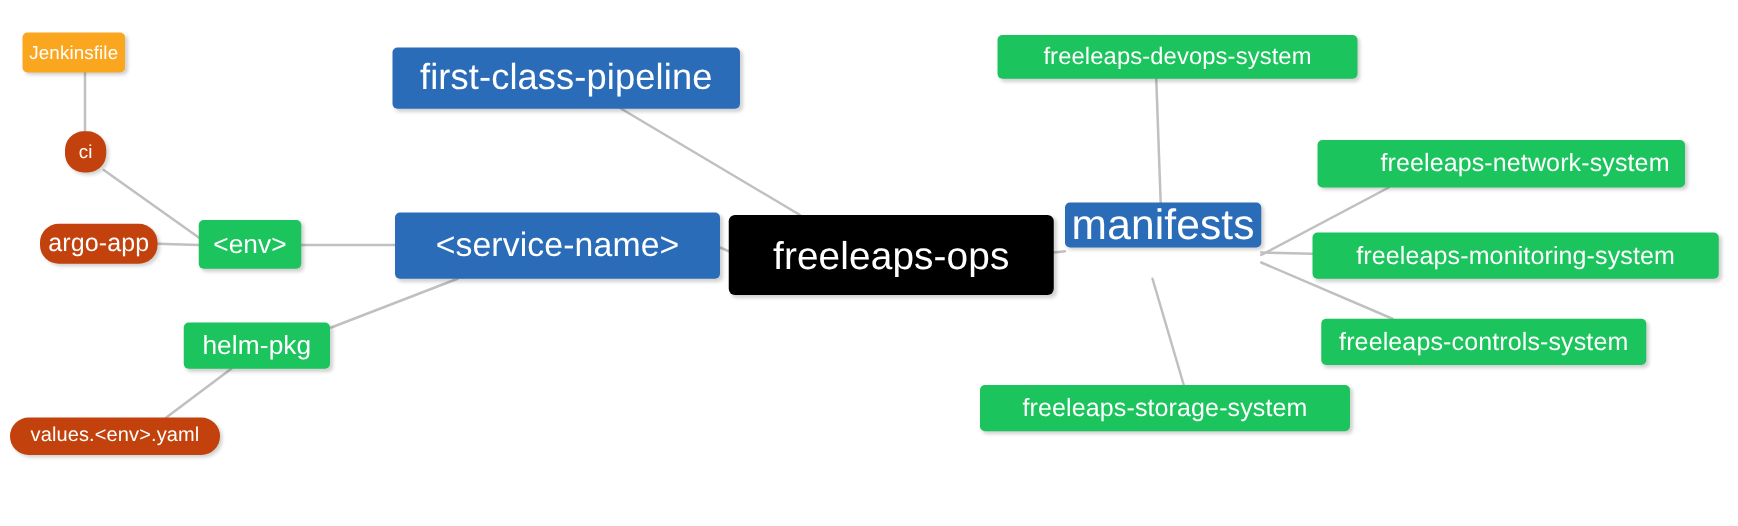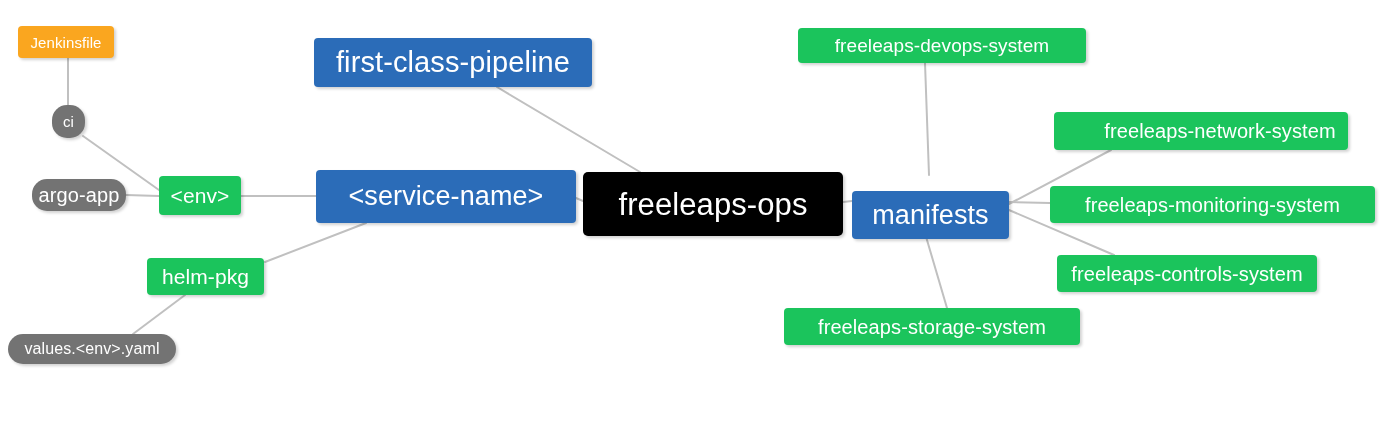--- a/index.html
+++ b/index.html
@@ -42,21 +42,21 @@
     text-align: center;
     padding: 0 10px;
     user-select: none;
   }
   .node.root {
     border-radius: 5px;
   }
   .n-green  { background: #1bc45c; }
   .n-blue   { background: #2b6cb8; }
   .n-orange { background: #faa61f; }
-  .n-red    { background: #737373; border-radius: 15px; }
+  .n-red    { background: #c2410c; border-radius: 15px; }
   .n-dark   { background: #000000; }
 </style>
 </head>
 <body>
 
 <div id="canvas">
   <svg id="edges" width="1390" height="421" viewBox="0 0 1390 421" xmlns="http://www.w3.org/2000/svg">
       <line x1="68" y1="58" x2="68" y2="105" stroke="#c0c0c0" stroke-width="2" stroke-linecap="round"></line>
       <line x1="83" y1="136" x2="166" y2="195" stroke="#c0c0c0" stroke-width="2" stroke-linecap="round"></line>
       <line x1="126" y1="195" x2="159" y2="196" stroke="#c0c0c0" stroke-width="2" stroke-linecap="round"></line>
@@ -66,28 +66,28 @@
       <line x1="576" y1="198" x2="583" y2="201" stroke="#c0c0c0" stroke-width="2" stroke-linecap="round"></line>
       <line x1="497" y1="87" x2="640" y2="172" stroke="#c0c0c0" stroke-width="2" stroke-linecap="round"></line>
       <line x1="843" y1="202" x2="852" y2="201" stroke="#c0c0c0" stroke-width="2" stroke-linecap="round"></line>
       <line x1="929" y1="175" x2="925" y2="63" stroke="#c0c0c0" stroke-width="2" stroke-linecap="round"></line>
       <line x1="1009" y1="204" x2="1111" y2="150" stroke="#c0c0c0" stroke-width="2" stroke-linecap="round"></line>
       <line x1="1009" y1="202" x2="1050" y2="203" stroke="#c0c0c0" stroke-width="2" stroke-linecap="round"></line>
       <line x1="1009" y1="210" x2="1114" y2="255" stroke="#c0c0c0" stroke-width="2" stroke-linecap="round"></line>
       <line x1="922" y1="223" x2="947" y2="308" stroke="#c0c0c0" stroke-width="2" stroke-linecap="round"></line>
     </svg>
   <div id="node-layer">
-      <div class="node n-orange" style="left: 18px; top: 26px; width: 96px; height: 32px; font-size: 15px;">Jenkinsfile</div>
+      <div class="node n-orange" style="left: 18px; top: 26px; width: 82px; height: 32px; font-size: 15px;">Jenkinsfile</div>
       <div class="node n-red" style="left: 52px; top: 105px; width: 33px; height: 33px; font-size: 15px;">ci</div>
       <div class="node n-red" style="left: 32px; top: 179px; width: 94px; height: 32px; font-size: 20px;">argo-app</div>
       <div class="node n-green" style="left: 159px; top: 176px; width: 82px; height: 39px; font-size: 21px;">&lt;env&gt;</div>
       <div class="node n-blue" style="left: 314px; top: 38px; width: 278px; height: 49px; font-size: 29px;">first-class-pipeline</div>
       <div class="node n-blue" style="left: 316px; top: 170px; width: 260px; height: 53px; font-size: 27px;">&lt;service-name&gt;</div>
       <div class="node n-dark root" style="left: 583px; top: 172px; width: 260px; height: 64px; font-size: 31px;">freeleaps-ops</div>
-      <div class="node n-blue" style="left: 852px; top: 191px; width: 157px; height: 48px; font-size: 27px;">manifests</div>
+      <div class="node n-blue" style="left: 852px; top: 162px; width: 157px; height: 36px; font-size: 34px;">manifests</div>
       <div class="node n-green" style="left: 147px; top: 258px; width: 117px; height: 37px; font-size: 21px;">helm-pkg</div>
       <div class="node n-red" style="left: 8px; top: 334px; width: 168px; height: 30px; font-size: 16px;">values.&lt;env&gt;.yaml</div>
       <div class="node n-green" style="left: 798px; top: 28px; width: 288px; height: 35px; font-size: 19px;">freeleaps-devops-system</div>
       <div class="node n-green" style="left: 1054px; top: 112px; width: 294px; height: 38px; font-size: 20px; padding-left: 48px;">freeleaps-network-system</div>
       <div class="node n-green" style="left: 1050px; top: 186px; width: 325px; height: 37px; font-size: 20px;">freeleaps-monitoring-system</div>
       <div class="node n-green" style="left: 1057px; top: 255px; width: 260px; height: 37px; font-size: 20px;">freeleaps-controls-system</div>
       <div class="node n-green" style="left: 784px; top: 308px; width: 296px; height: 37px; font-size: 20px;">freeleaps-storage-system</div>
     </div>
 </div>
 

